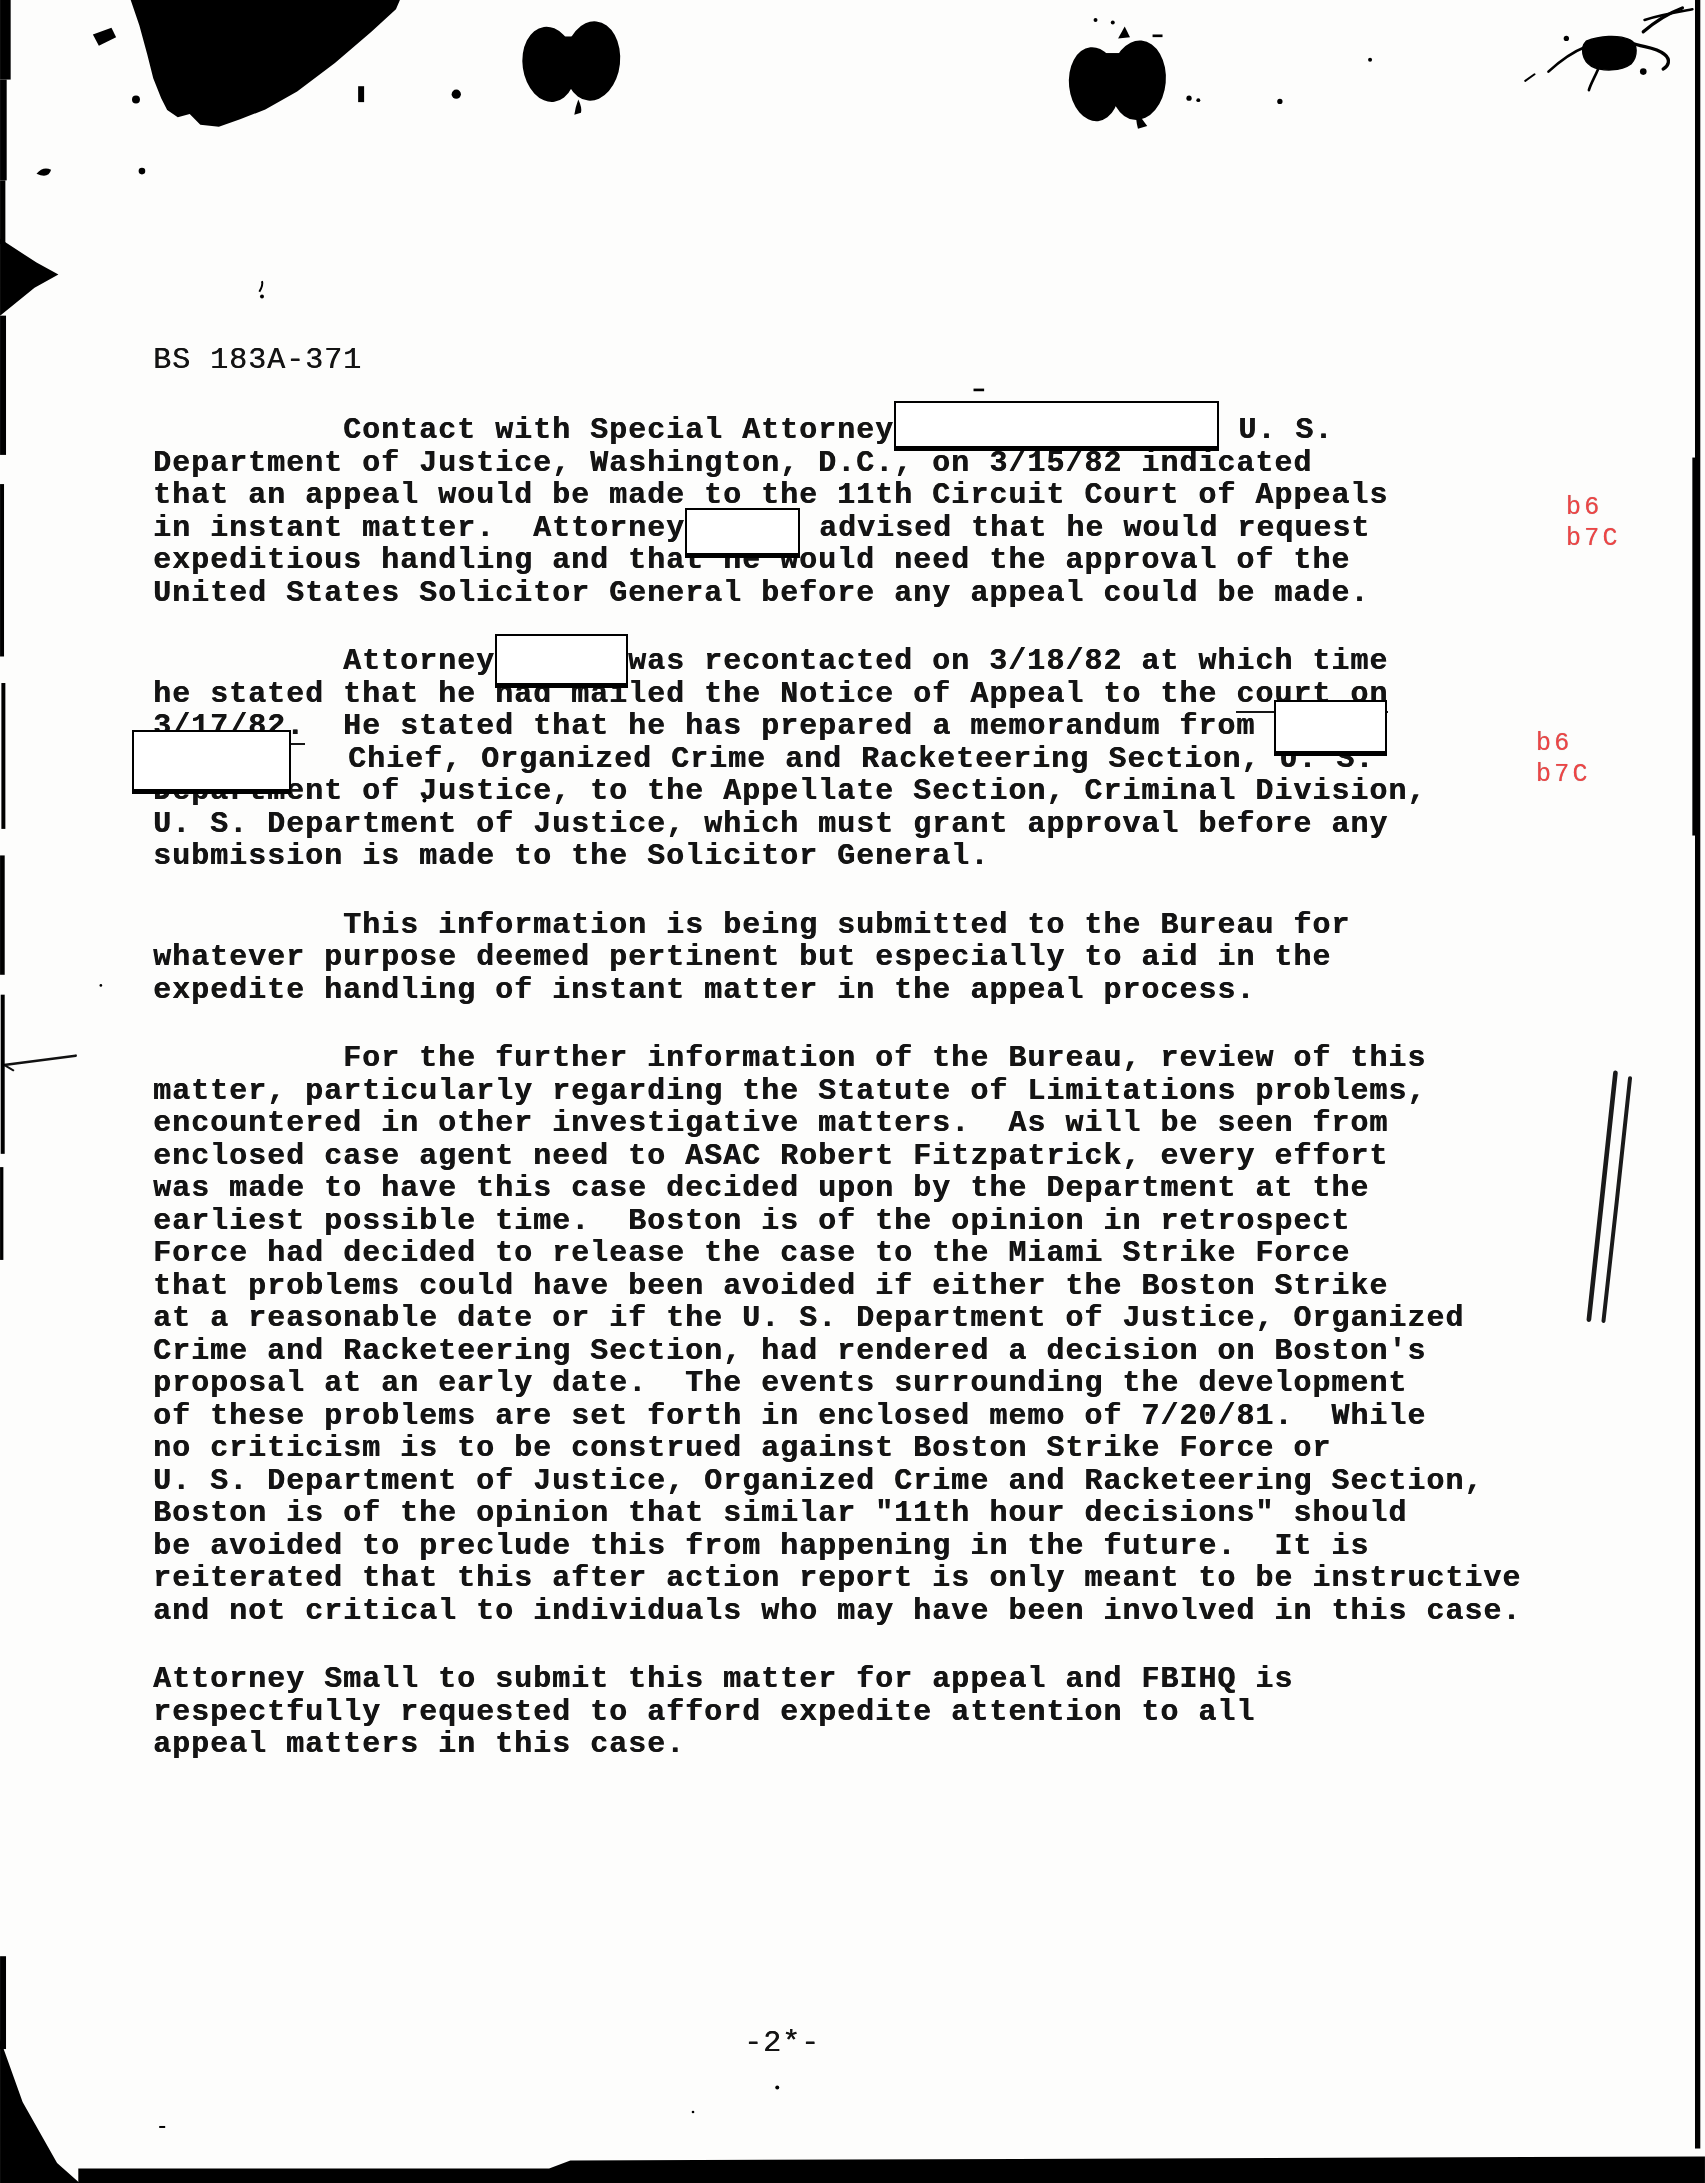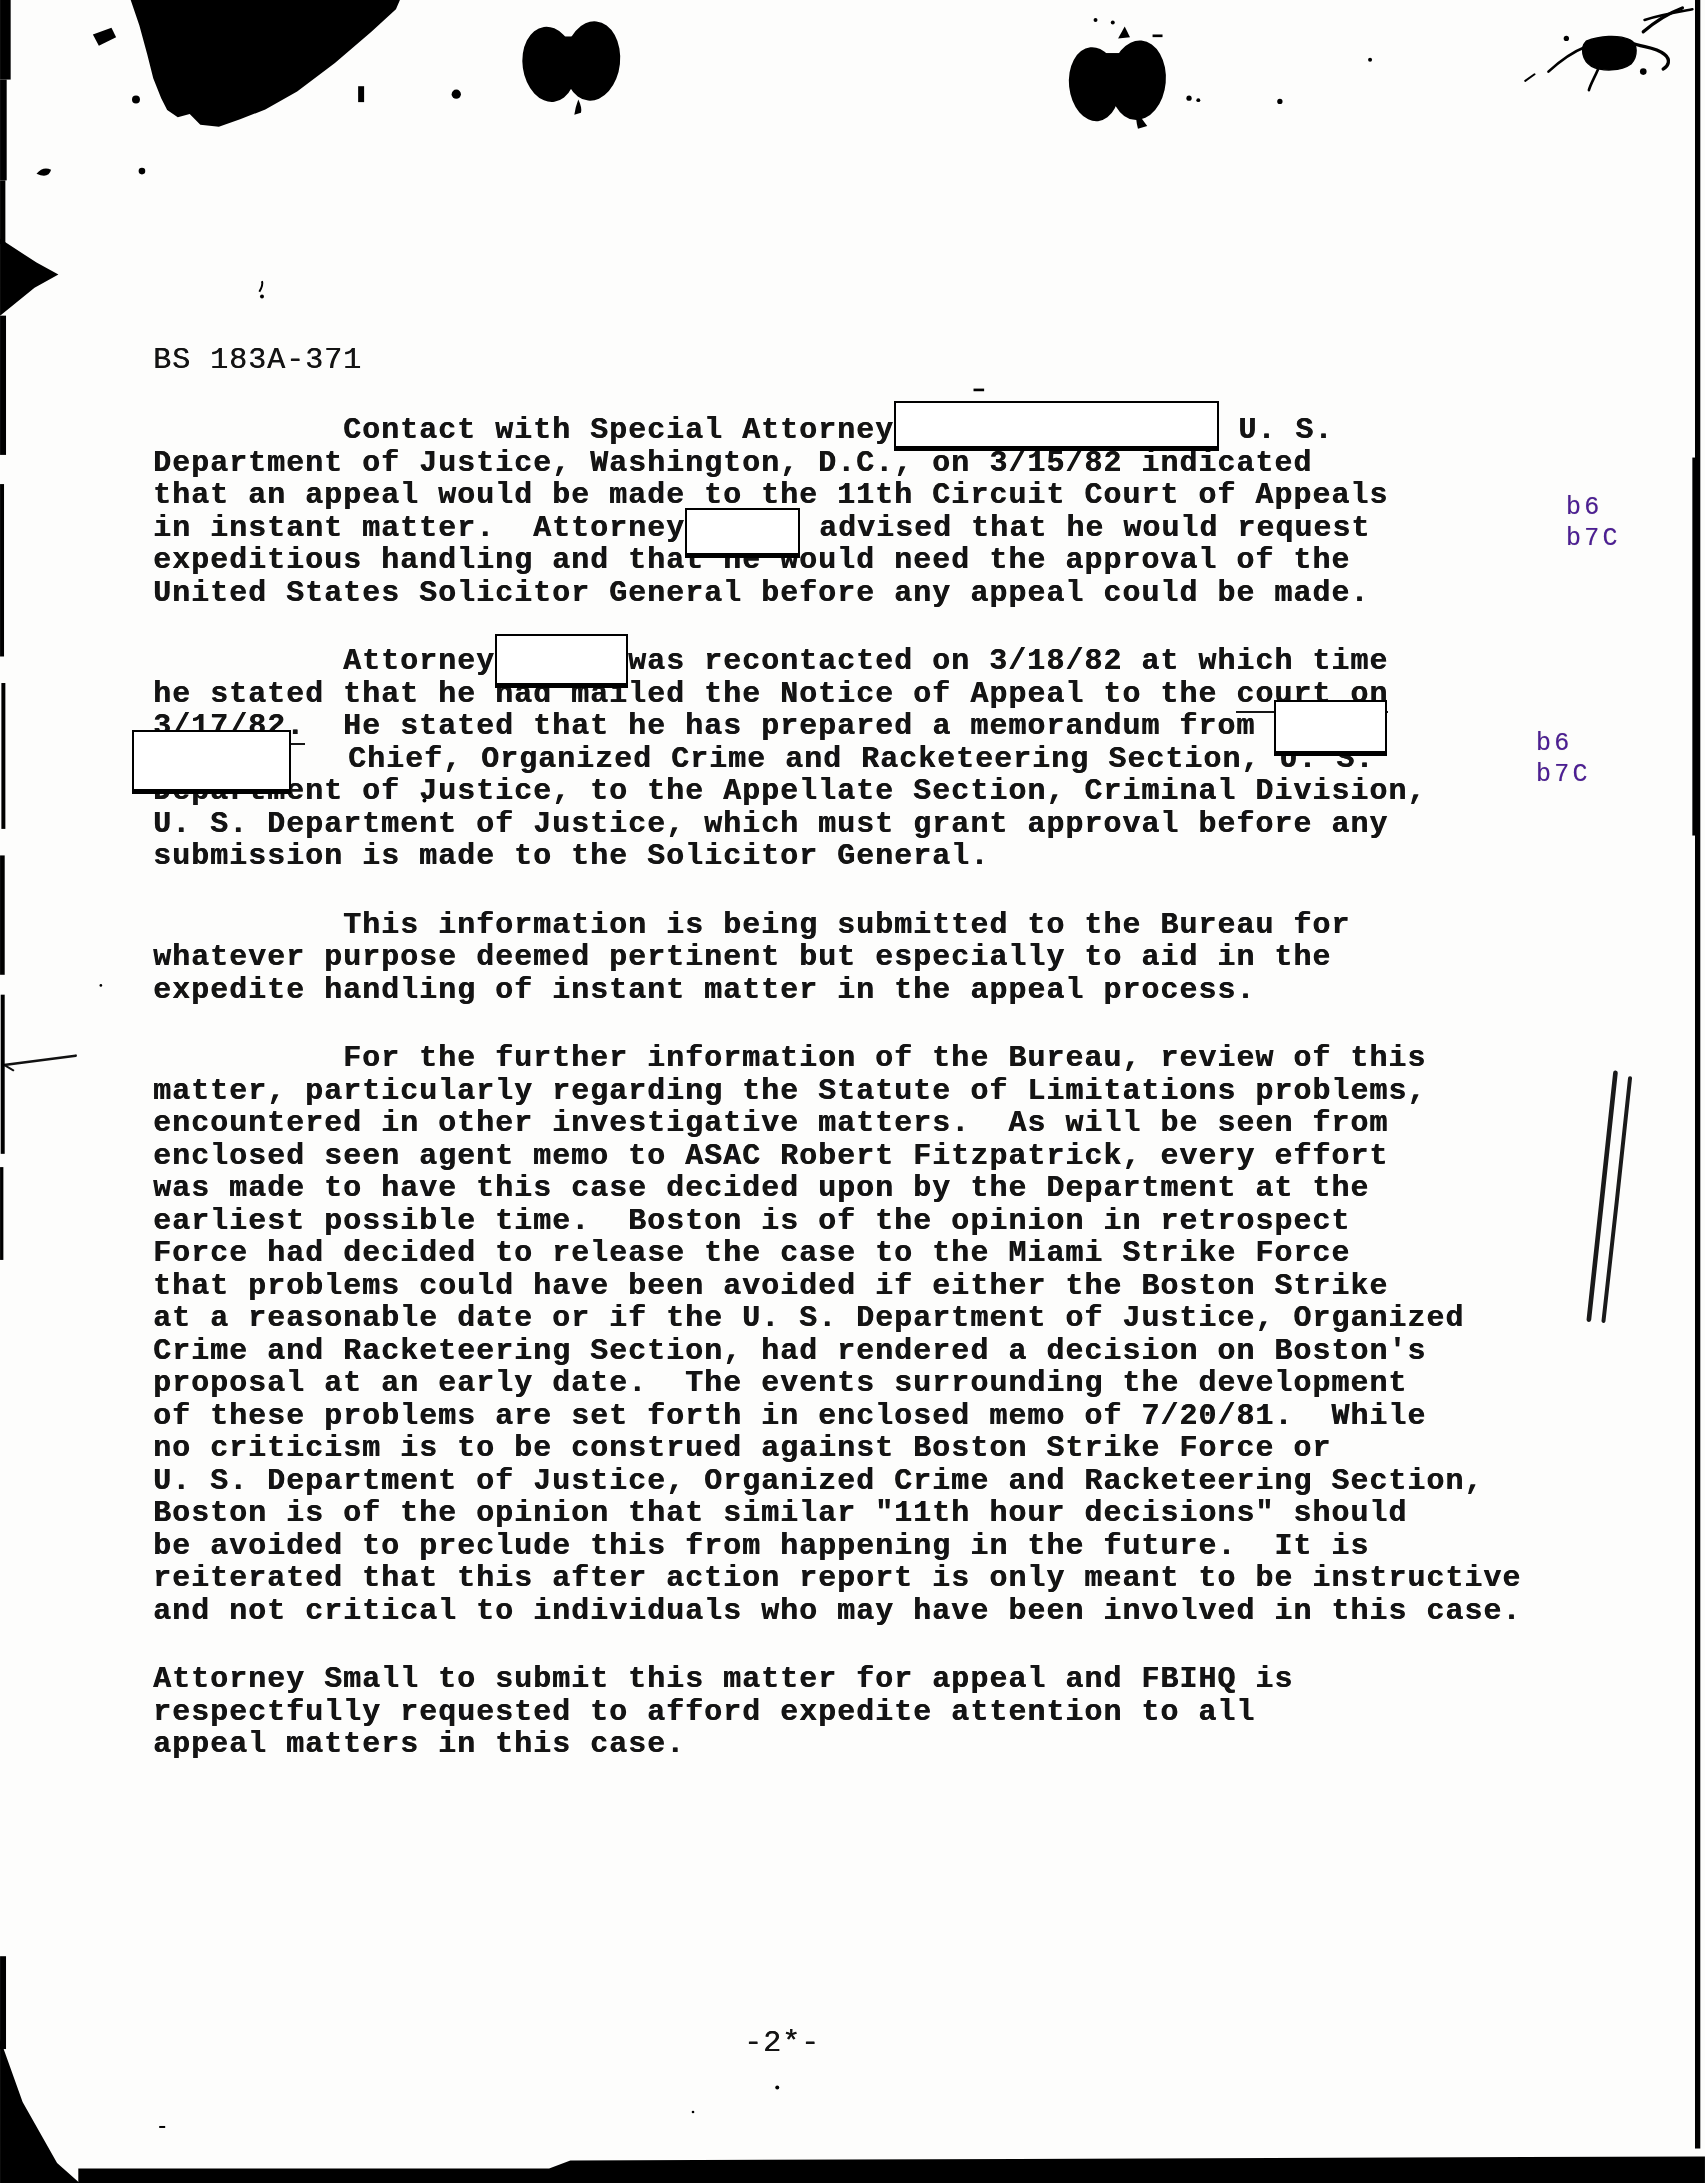--- a/index.html
+++ b/index.html
@@ -12,21 +12,21 @@
     height:32.5px; line-height:32.5px; white-space:pre;
     font-size:30px; letter-spacing:1px;
     text-shadow:0.5px 0.3px 0 currentColor;
   }
   .para{margin:0 0 36px 0;font-weight:bold;}
   .case-number{position:absolute; left:153px; top:344px;text-align:center;}
   .body-text{position:absolute; left:153px; top:414px; width:1486px;}
   .page-number{position:absolute; left:744px; top:2027px;}
   .margin-codes{
     position:absolute; font-size:25px; line-height:31px;
-    letter-spacing:3.3px; color:#4c1d95; text-shadow:0 0 0.7px #9a9a9a;
+    letter-spacing:3.3px; color:#ef4444; text-shadow:0 0 0.7px #9a9a9a;
     white-space:pre;
   }
   .margin-codes.set1{left:1566px; top:492px;}
   .margin-codes.set2{left:1536px; top:728px;}
   .redact{display:inline-block; position:relative; height:32.5px; vertical-align:top;}
   .redact i{
     position:absolute; left:0; right:0; display:block; box-sizing:border-box;
     background:#ffffff; border:2px solid #000;
     border-top-width:2.7px; border-bottom-width:5.3px;
   }
@@ -60,21 +60,21 @@
       </div>
       <div class="para">
         <div class="tline"><span>          This information is being submitted to the Bureau for</span></div>
         <div class="tline"><span>whatever purpose deemed pertinent but especially to aid in the</span></div>
         <div class="tline"><span>expedite handling of instant matter in the appeal process.</span></div>
       </div>
       <div class="para">
         <div class="tline"><span>          For the further information of the Bureau, review of this</span></div>
         <div class="tline"><span>matter, particularly regarding the Statute of Limitations problems,</span></div>
         <div class="tline"><span>encountered in other investigative matters.  As will be seen from</span></div>
-        <div class="tline"><span>enclosed seen agent memo to ASAC Robert Fitzpatrick, every effort</span></div>
+        <div class="tline"><span>enclosed case agent need to ASAC Robert Fitzpatrick, every effort</span></div>
         <div class="tline"><span>was made to have this case decided upon by the Department at the</span></div>
         <div class="tline"><span>earliest possible time.  Boston is of the opinion in retrospect</span></div>
         <div class="tline"><span>Force had decided to release the case to the Miami Strike Force</span></div>
         <div class="tline"><span>that problems could have been avoided if either the Boston Strike</span></div>
         <div class="tline"><span>at a reasonable date or if the U. S. Department of Justice, Organized</span></div>
         <div class="tline"><span>Crime and Racketeering Section, had rendered a decision on Boston's</span></div>
         <div class="tline"><span>proposal at an early date.  The events surrounding the development</span></div>
         <div class="tline"><span>of these problems are set forth in enclosed memo of 7/20/81.  While</span></div>
         <div class="tline"><span>no criticism is to be construed against Boston Strike Force or</span></div>
         <div class="tline"><span>U. S. Department of Justice, Organized Crime and Racketeering Section,</span></div>

